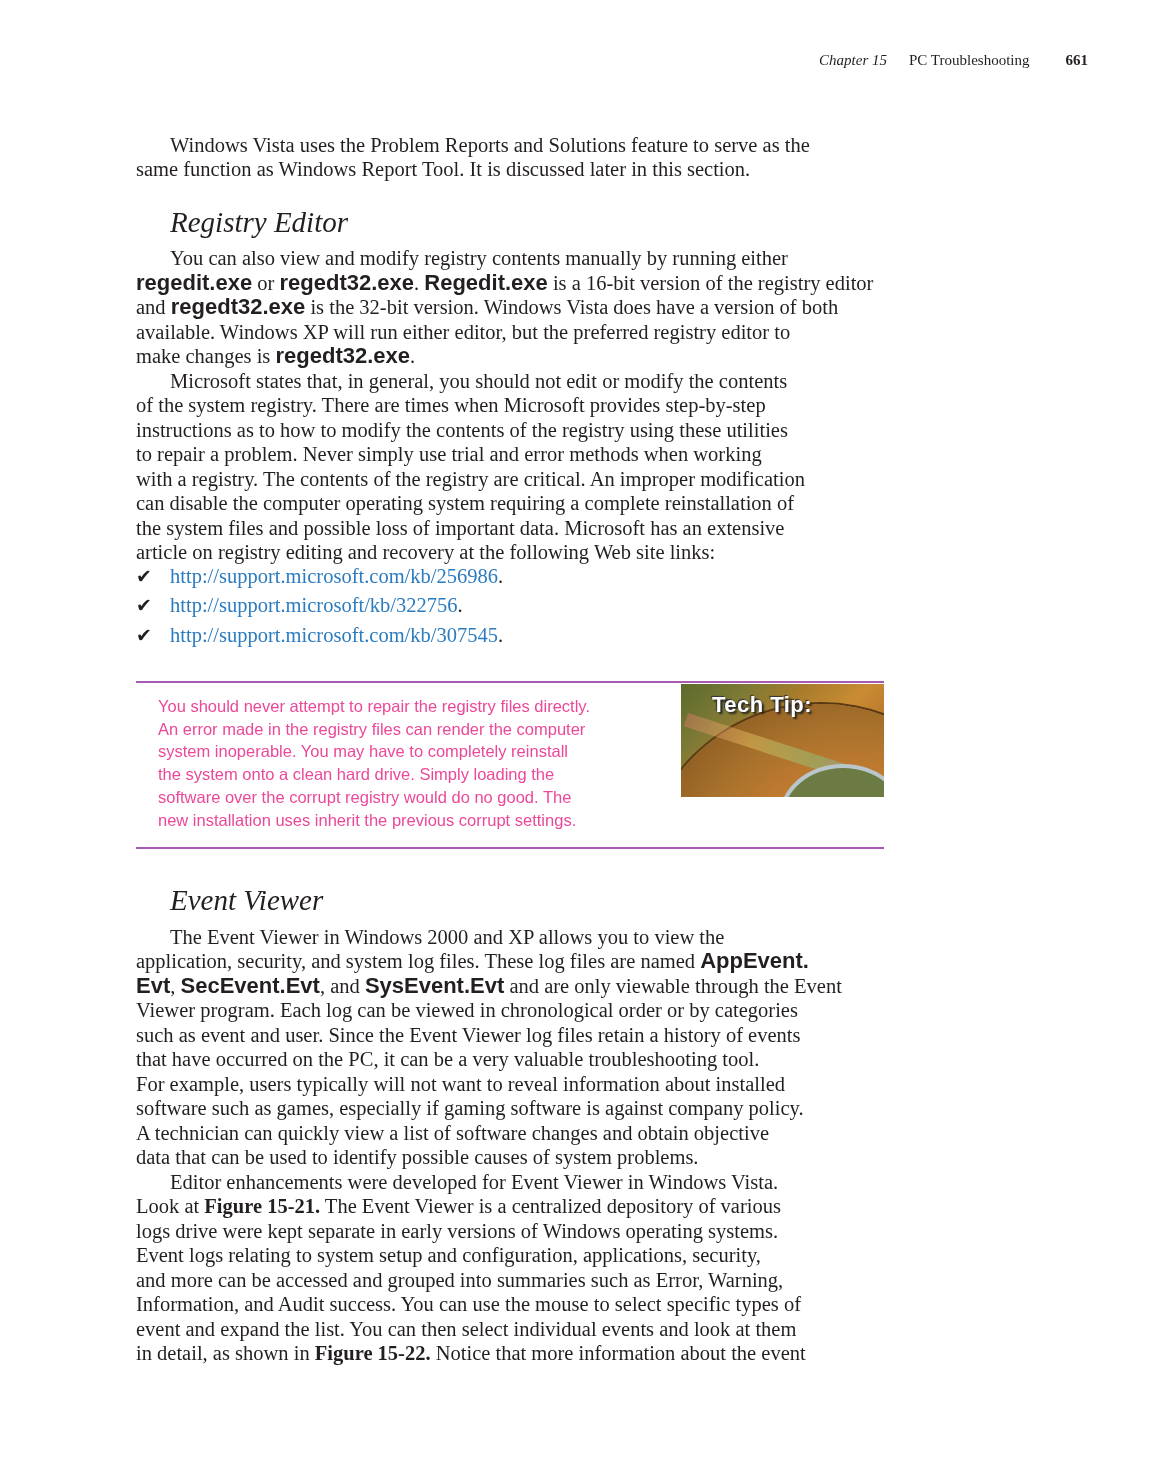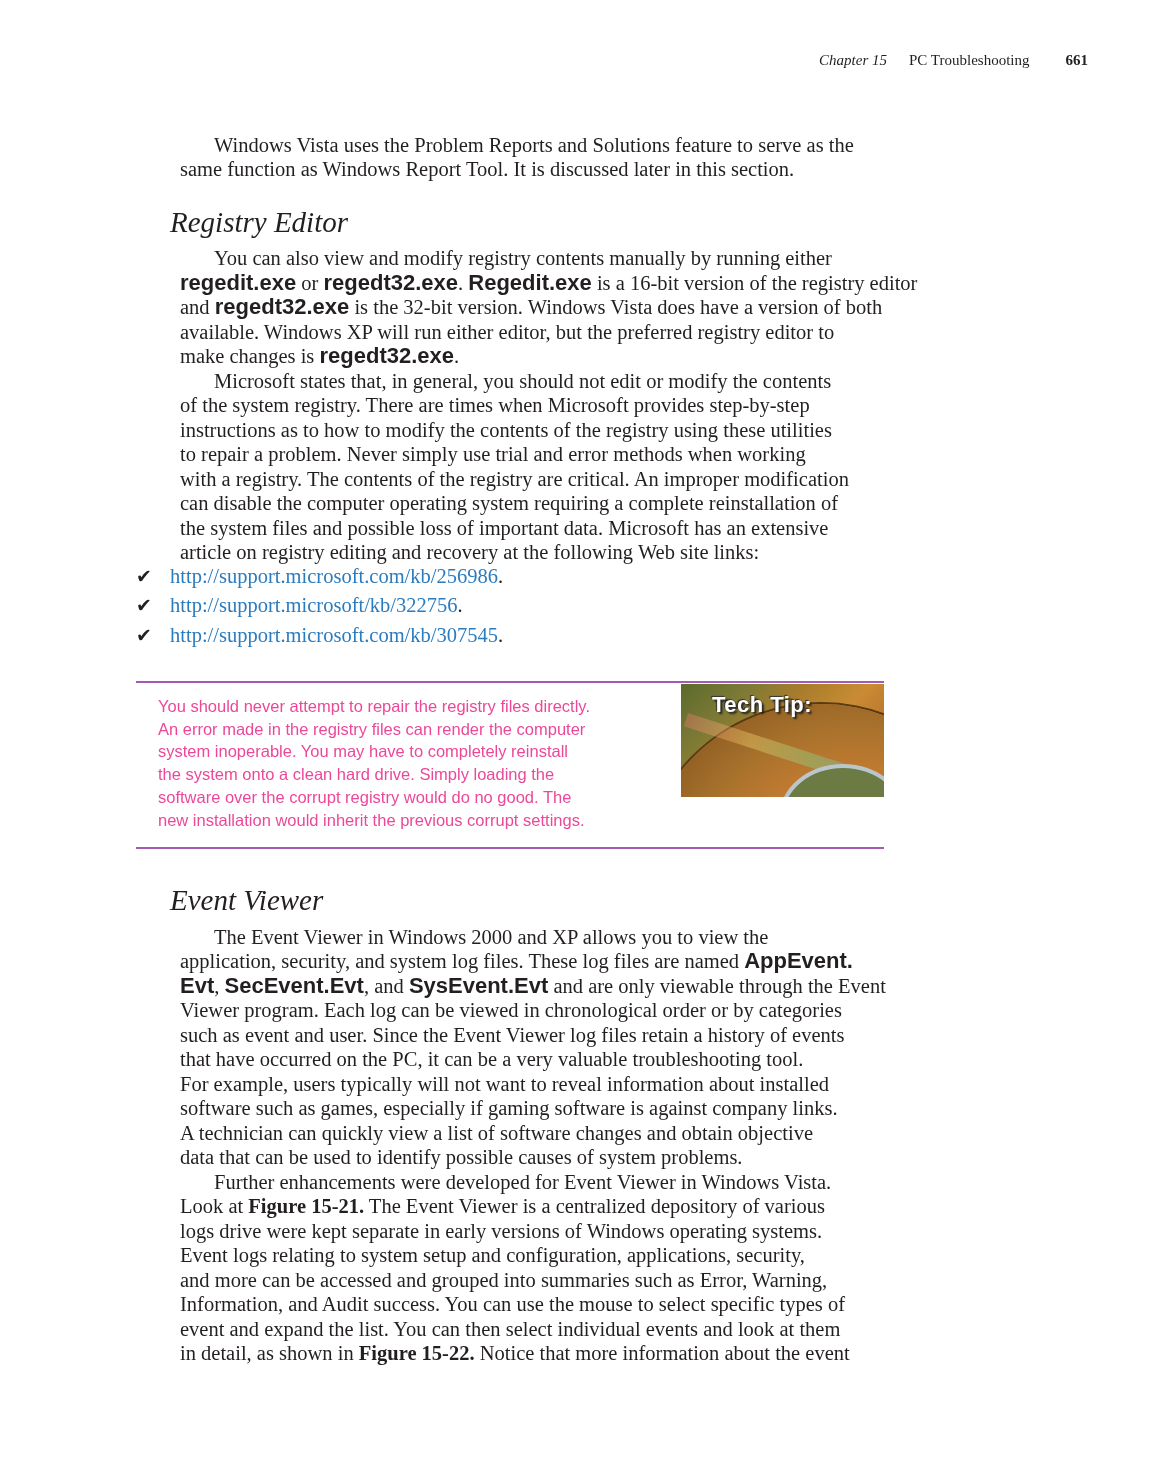--- a/index.html
+++ b/index.html
@@ -4,21 +4,21 @@
 <style>
   html, body { margin: 0; padding: 0; background: #ffffff; }
   body { width: 1156px; height: 1479px; position: relative; overflow: hidden;
          font-family: "Liberation Serif", "DejaVu Serif", serif; color: #231f20; }
   .header { position: absolute; top: 52px; left: 0; width: 1088px; text-align: right;
             font-size: 15px; white-space: nowrap; }
   .header .chap { font-style: italic; }
   .header .sect { margin-left: 22px; }
   .header .pg { font-weight: bold; margin-left: 36px; }
   .content { position: absolute; left: 136px; top: 0; width: 760px; }
-  .line { position: absolute; left: 0; white-space: nowrap; font-size: 20.5px; line-height: 24.5px; margin-left: 44px; }
+  .line { position: absolute; left: 0; white-space: nowrap; font-size: 20.5px; line-height: 24.5px; }
   .indent { padding-left: 34px; }
   .sans { font-family: "Liberation Sans", "DejaVu Sans", sans-serif; font-size: 22px; font-weight: bold; }
   .h2 { position: absolute; left: 0; font-style: italic; font-size: 29px; white-space: nowrap; margin-left: 34px; }
   .bullet { position: absolute; left: 0; font-size: 20.5px; white-space: nowrap; }
   .bullet .check { display: inline-block; width: 34px; font-family: "DejaVu Sans", sans-serif; font-size: 19px; }
   .bullet a { color: #2b7bbf; text-decoration: none; }
   .tip-rule { position: absolute; left: 0; width: 748px; height: 2px; background: #a55bb3; }
   .tip-text { position: absolute; left: 22px; font-family: "Liberation Sans", "DejaVu Sans", sans-serif;
               font-size: 16.5px; line-height: 22.8px; white-space: nowrap; color: #ec4899; }
   .tip-img { position: absolute; left: 545px; top: 684px; width: 203px; height: 113px; overflow: hidden;
@@ -73,37 +73,37 @@
   <div class="bullet" style="top:624px">
     <span class="check">✔</span><a>http://support.microsoft.com/kb/307545</a><span>.</span>
   </div>
 
   <div class="tip-rule" style="top:681px"></div>
   <div class="tip-text" style="top:695px">You should never attempt to repair the registry files directly.</div>
   <div class="tip-text" style="top:718px">An error made in the registry files can render the computer</div>
   <div class="tip-text" style="top:740px">system inoperable. You may have to completely reinstall</div>
   <div class="tip-text" style="top:763px">the system onto a clean hard drive. Simply loading the</div>
   <div class="tip-text" style="top:786px">software over the corrupt registry would do no good. The</div>
-  <div class="tip-text" style="top:809px">new installation would inherit the previous corrupt settings.</div>
+  <div class="tip-text" style="top:809px">new installation uses inherit the previous corrupt settings.</div>
   <div class="tip-rule" style="top:847px"></div>
 
   <div class="h2" style="top:884px">Event Viewer</div>
 
   <div class="line indent" style="top:925px">The Event Viewer in Windows 2000 and XP allows you to view the</div>
   <div class="line" style="top:949px"><span>application, security, and system log files. These log files are named </span><span class="sans">AppEvent.</span></div>
   <div class="line" style="top:974px"><span class="sans">Evt</span><span>, </span><span class="sans">SecEvent.Evt</span><span>, and </span><span class="sans">SysEvent.Evt</span><span> and are only viewable through the Event</span></div>
   <div class="line" style="top:998px">Viewer program. Each log can be viewed in chronological order or by categories</div>
   <div class="line" style="top:1023px">such as event and user. Since the Event Viewer log files retain a history of events</div>
   <div class="line" style="top:1047px">that have occurred on the PC, it can be a very valuable troubleshooting tool.</div>
   <div class="line" style="top:1072px">For example, users typically will not want to reveal information about installed</div>
-  <div class="line" style="top:1096px">software such as games, especially if gaming software is against company links.</div>
+  <div class="line" style="top:1096px">software such as games, especially if gaming software is against company policy.</div>
   <div class="line" style="top:1121px">A technician can quickly view a list of software changes and obtain objective</div>
   <div class="line" style="top:1145px">data that can be used to identify possible causes of system problems.</div>
 
-  <div class="line indent" style="top:1170px">Further enhancements were developed for Event Viewer in Windows Vista.</div>
+  <div class="line indent" style="top:1170px">Editor enhancements were developed for Event Viewer in Windows Vista.</div>
   <div class="line" style="top:1194px"><span>Look at </span><b>Figure 15-21.</b><span> The Event Viewer is a centralized depository of various</span></div>
   <div class="line" style="top:1219px">logs drive were kept separate in early versions of Windows operating systems.</div>
   <div class="line" style="top:1243px">Event logs relating to system setup and configuration, applications, security,</div>
   <div class="line" style="top:1268px">and more can be accessed and grouped into summaries such as Error, Warning,</div>
   <div class="line" style="top:1292px">Information, and Audit success. You can use the mouse to select specific types of</div>
   <div class="line" style="top:1317px">event and expand the list. You can then select individual events and look at them</div>
   <div class="line" style="top:1341px"><span>in detail, as shown in </span><b>Figure 15-22.</b><span> Notice that more information about the event</span></div>
 </div>
 
 <div class="tip-img" style="left:681px">

